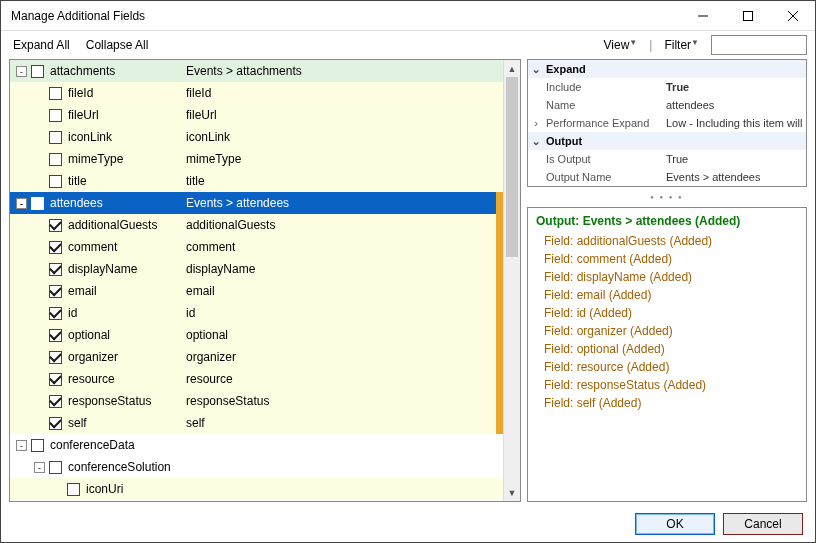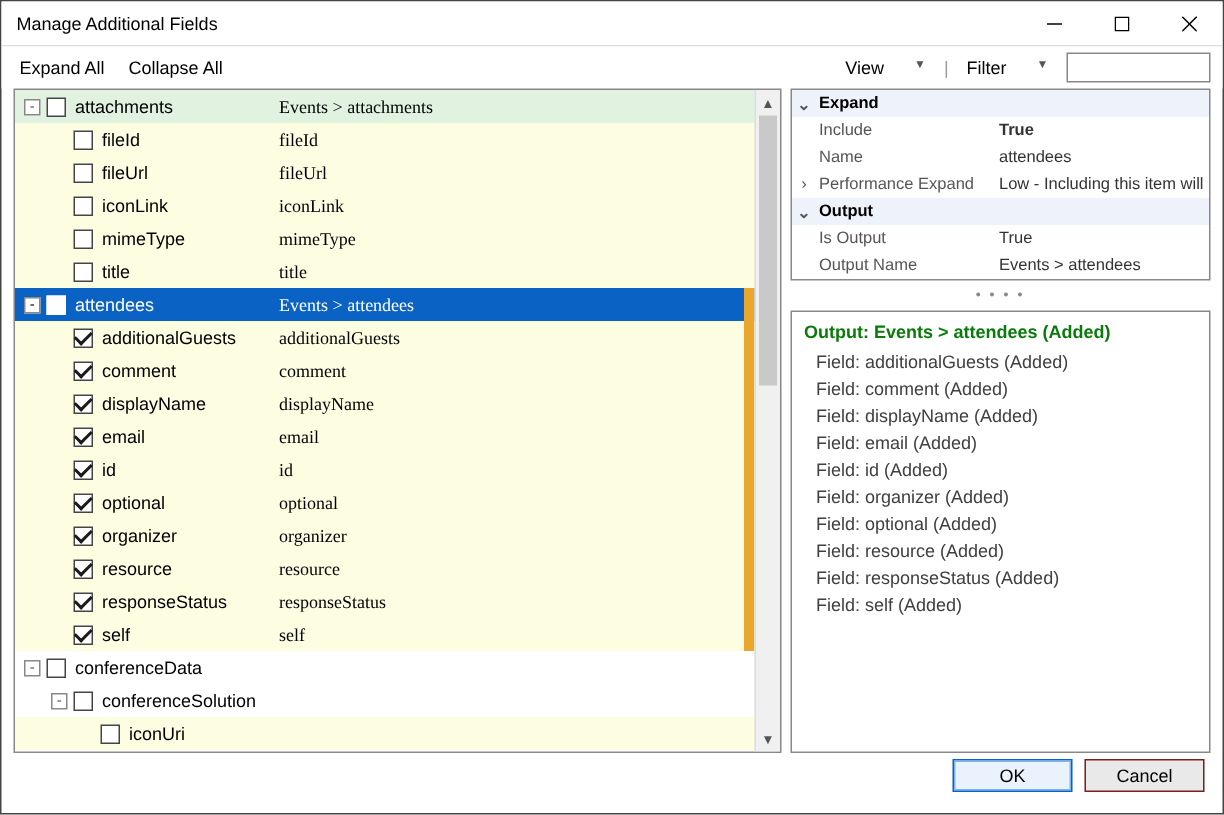--- a/index.html
+++ b/index.html
@@ -44,21 +44,21 @@
     height: 28px;
     display: flex;
     align-items: center;
     padding: 0 8px;
     gap: 8px;
     background: #fff;
   }
   .tb-link { cursor: pointer; padding: 2px 4px; }
   .tb-spacer { flex: 1; }
   .tb-sep { color: #999; }
-  .tb-drop { display: inline-flex; align-items: flex-start; gap: 20px; cursor: pointer; padding: 2px 4px; }
+  .tb-drop { display: inline-flex; align-items: flex-start; gap: 0; cursor: pointer; padding: 2px 4px; }
   .tb-drop .caret { font-size: 8px; color: #555; }
   .filter-input {
     width: 96px;
     height: 20px;
     border: 1px solid #888;
     padding: 1px 3px;
     font-family: inherit;
     font-size: 12px;
   }
   
@@ -127,21 +127,21 @@
     border-left: 2px solid #1a1a1a;
     border-bottom: 2px solid #1a1a1a;
     transform: rotate(-45deg) translate(1px, -1px);
   }
   .namecol {
     width: 160px;
     flex: 0 0 auto;
     white-space: nowrap;
     overflow: hidden;
   }
-  .pathcol { flex: 1; white-space: nowrap; overflow: hidden; font-family: Liberation Serif, serif; }
+  .pathcol { flex: 1; white-space: nowrap; overflow: hidden; }
   .row.green { background: #e1f3e0; }
   .row.yellow { background: #fdfde2; }
   .row.selected { background: #0a63c4; color: #fff; }
   .row.selected .checkbox { border-color: #fff; }
   .row.selected .checkbox.checked::after { border-color: #fff; }
   .row.selected .expander { color: #000; }
   .row.white { background: #fff; }
   .orange-strip {
     position: absolute;
     right: 17px;
@@ -228,28 +228,29 @@
     overflow: hidden;
     background: #fff;
   }
   .out-title {
     color: #0a7a0a;
     font-weight: bold;
     font-size: 12px;
     margin-bottom: 4px;
   }
   .out-line {
-    color: #404040;
+    color: #a16207;
     font-size: 12px;
     padding: 2px 0 2px 8px;
   }
   
   .footer {
     height: 36px;
     display: flex;
+    align-items: center;
     justify-content: flex-end;
     gap: 8px;
     padding: 0 12px;
   }
   .btn {
     width: 80px;
     height: 22px;
     border: 1px solid #7f1d1d;
     background: #e9e9e9;
     cursor: pointer;

